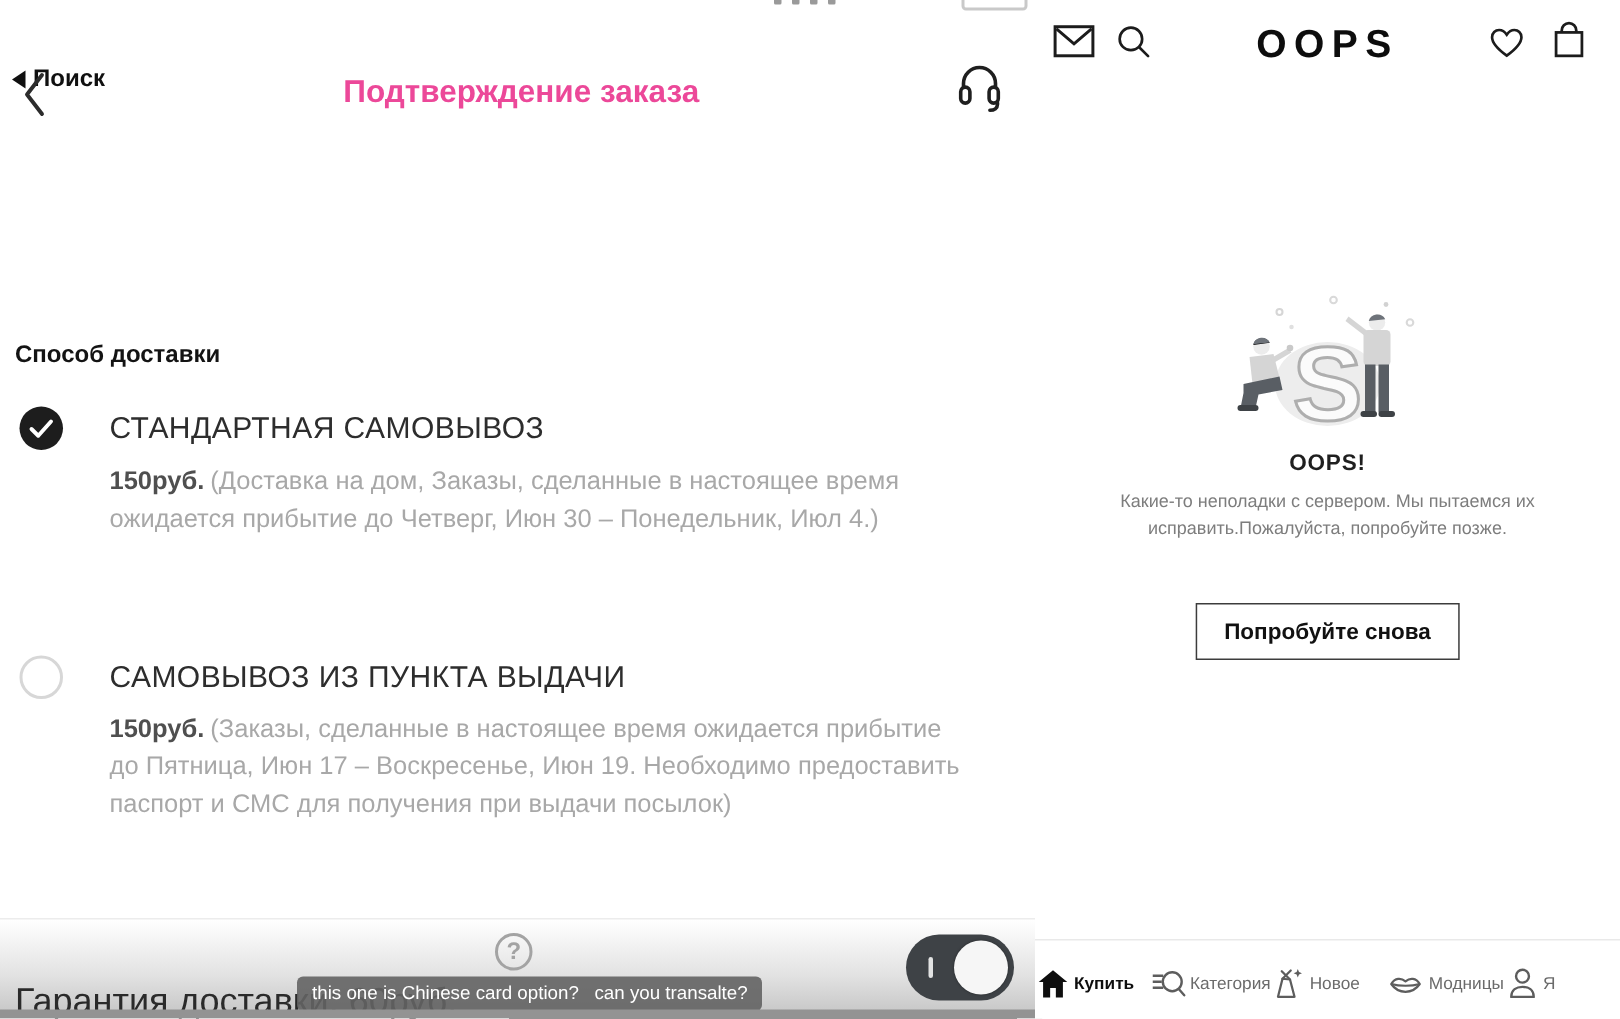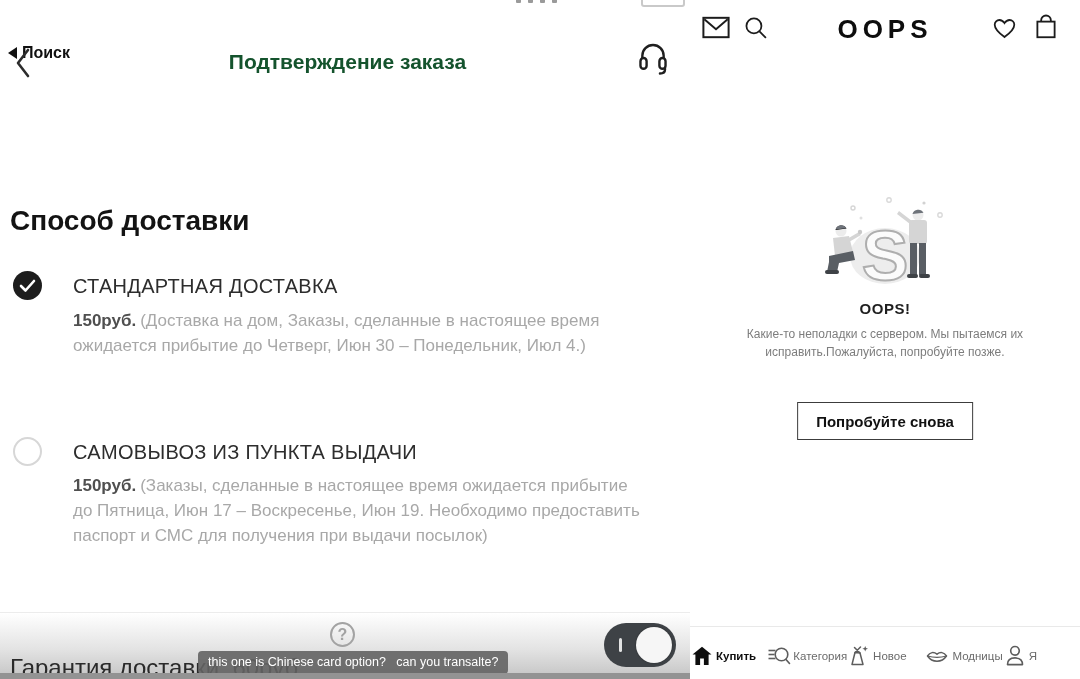--- a/index.html
+++ b/index.html
@@ -15,32 +15,32 @@
                  font-size:16px; font-weight:600; color:#101010; cursor:pointer;margin-top:40px; }
   .back-tri { width:0; height:0; border-top:6px solid transparent; border-bottom:6px solid transparent;
               border-right:9px solid #101010; display:inline-block; }
   .sig-dots { position:absolute; left:516px; top:-2px; display:flex; gap:7px; }
   .sig-dots i { width:5px; height:5px; background:#9a9a9a; border-radius:1px; display:block; }
   .battery-frag { position:absolute; left:641px; top:-5px; width:44px; height:12px;
                   border:2px solid #c9c9c9; border-radius:3px; background:#fff; }
 
   .hdr-back { position:absolute; left:13px; top:46px; cursor:pointer; }
   .hdr-title { position:absolute; left:0; right:0; top:50px; text-align:center;
-               font-size:21px; font-weight:700; color:#14532d; }
+               font-size:21px; font-weight:700; color:#ec4899; }
   .hdr-headset { position:absolute; right:26px; top:40px; cursor:pointer; }
 
   .banner { position:absolute; left:2px; top:104px; width:691px; height:82px;
             background:#d8e6f8; border-radius:3px; }
   .banner-speaker { position:absolute; left:16px; top:25px; }
   .banner-text { position:absolute; left:45px; top:14px; width:562px;
                  font-size:17px; line-height:26px; color:#3a3f47; }
   .banner-close { position:absolute; right:26px; top:22px; font-size:24px; font-weight:300;
                   color:#97a0aa; cursor:pointer; line-height:1; }
 
-  .section-heading { position:absolute; left:10px; top:205px; font-size:28px; font-weight:700; color:#131313; }
+  .section-heading { position:absolute; left:10px; top:228px; font-size:16px; font-weight:700; color:#131313; }
 
   .option { position:absolute; left:0; width:695px; cursor:pointer; }
   .option-1 { top:265px; height:125px; }
   .option-2 { top:431px; height:145px; }
   .radio { position:absolute; left:13px; top:6px; width:29px; height:29px; border-radius:50%; }
   .radio-on { background:#1d1d1d; display:flex; align-items:center; justify-content:center; }
   .radio-off { background:#fff; border:2px solid #d7d7d7; }
   .opt-title { position:absolute; left:73px; top:10px; font-size:20px; color:#2d2d2d; letter-spacing:.3px; }
   .opt-desc { position:absolute; left:73px; width:578px; font-size:17px; line-height:25px; color:#a8a8a8; }
   .option-1 .opt-desc { top:43px; }
@@ -128,21 +128,21 @@
 
 
   <div class="section-heading">Способ доставки</div>
 
   <div class="option option-1">
     <div class="radio radio-on">
       <svg width="17" height="14" viewBox="0 0 17 14">
         <polyline points="2,7 6.5,11.5 15,2" fill="none" stroke="#fff" stroke-width="2.6" stroke-linecap="round" stroke-linejoin="round"></polyline>
       </svg>
     </div>
-    <div class="opt-title">СТАНДАРТНАЯ ДОСТАВКА</div>
+    <div class="opt-title">СТАНДАРТНАЯ САМОВЫВОЗ</div>
     <div class="opt-desc">
       <span class="opt-price">150руб.</span><span>(Доставка на дом, Заказы, сделанные в настоящее время ожидается прибытие до Четверг, Июн 30 – Понедельник, Июл 4.)</span>
     </div>
   </div>
 
   <div class="option option-2">
     <div class="radio radio-off"></div>
     <div class="opt-title">САМОВЫВОЗ ИЗ ПУНКТА ВЫДАЧИ</div>
     <div class="opt-desc">
       <span class="opt-price">150руб.</span><span>(Заказы, сделанные в настоящее время ожидается прибытие до Пятница, Июн 17 – Воскресенье, Июн 19. Необходимо предоставить паспорт и СМС для получения при выдачи посылок)</span>

